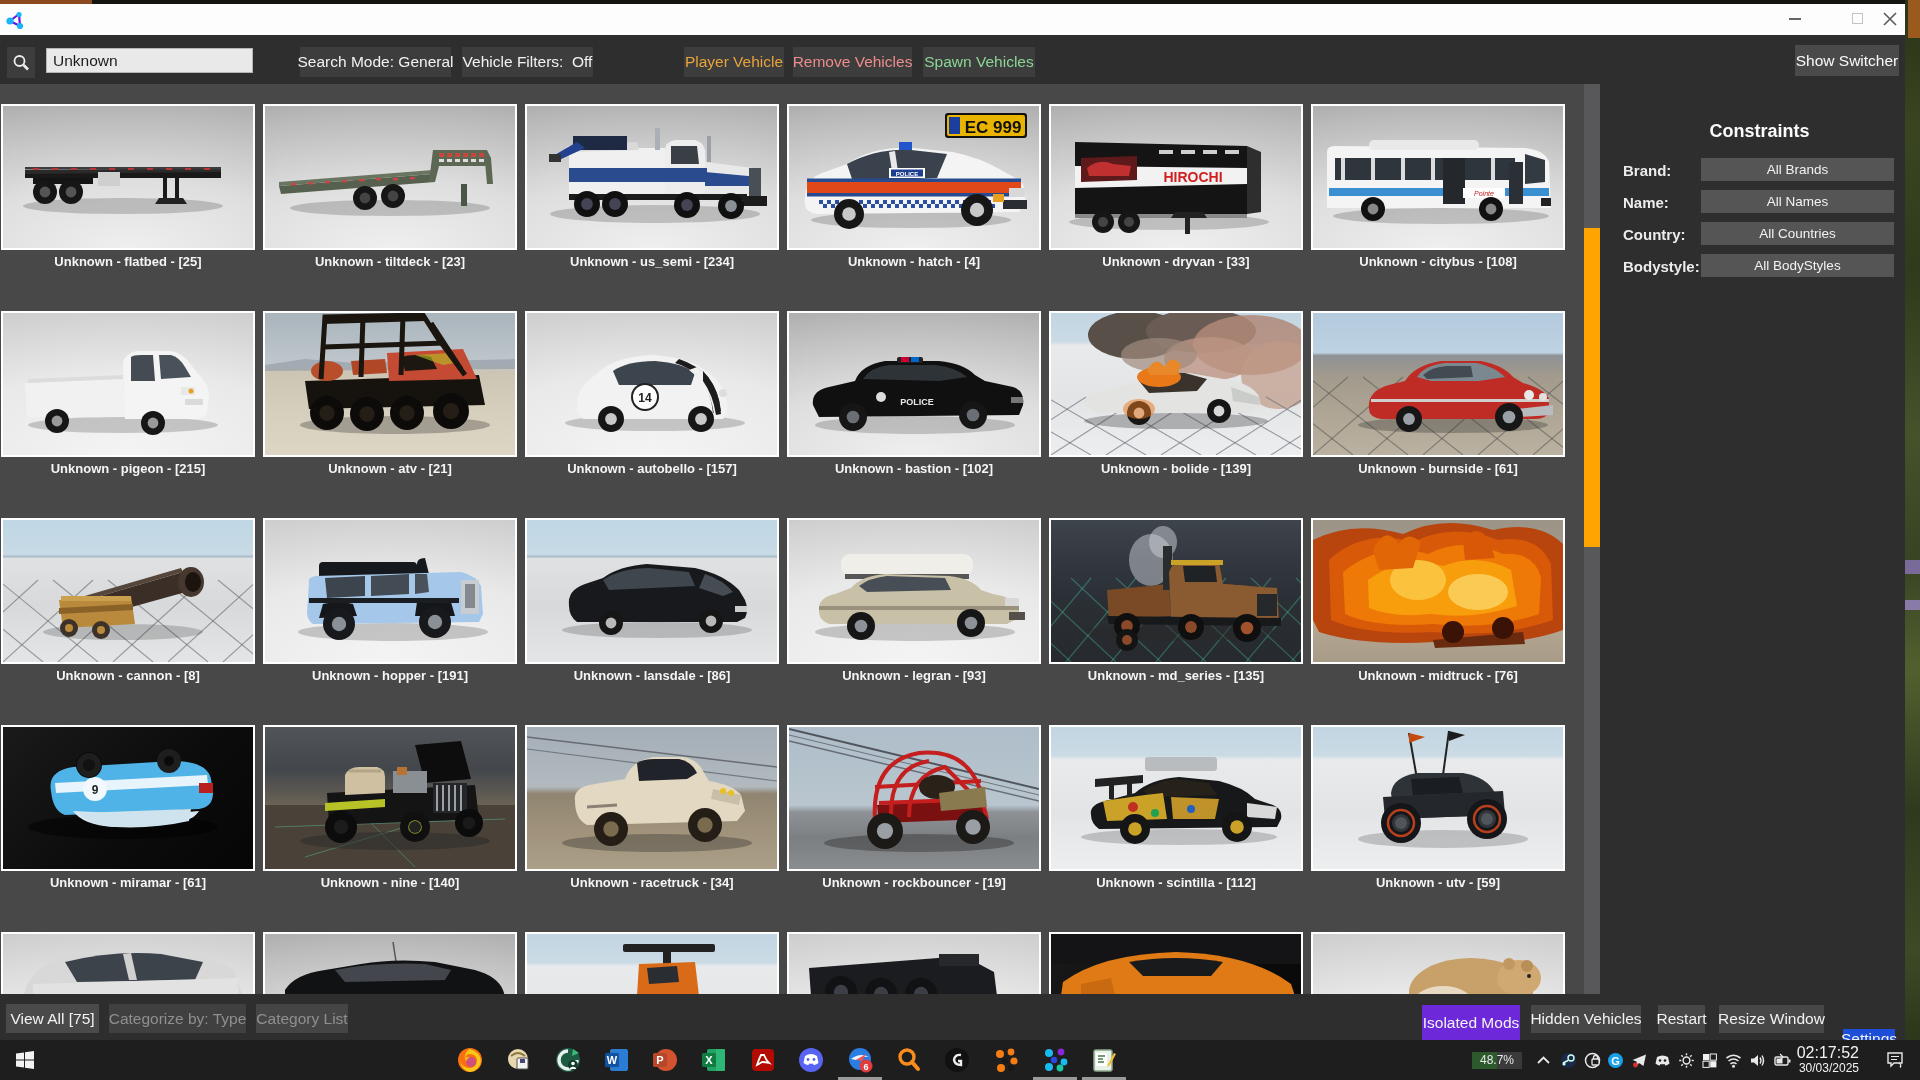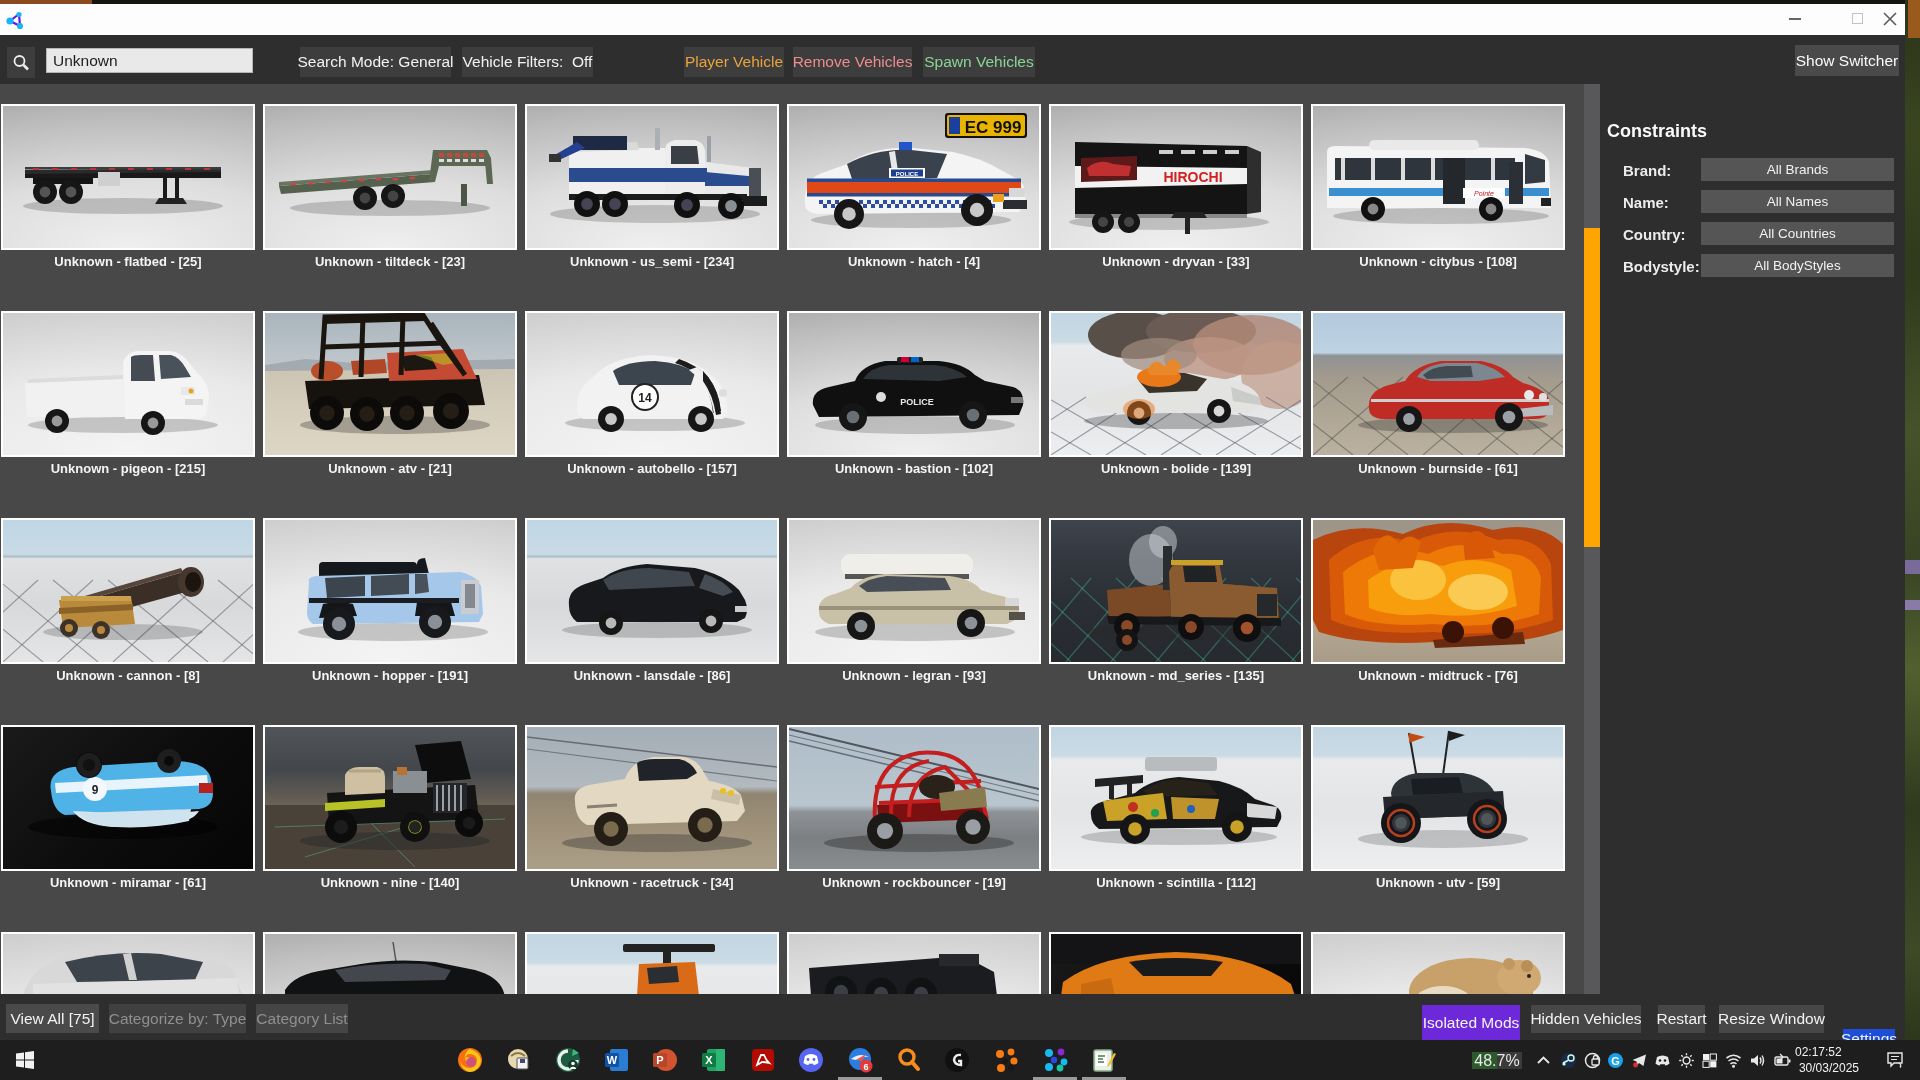--- a/index.html
+++ b/index.html
@@ -732,21 +732,21 @@
           <circle cx="214" cy="32" r="6" fill="#b98f58"></circle>
           <circle cx="196" cy="30" r="6" fill="#c19861"></circle>
           <circle cx="216" cy="42" r="2" fill="#222"></circle>
           <ellipse cx="130" cy="70" rx="30" ry="18" fill="#e8d9c2"></ellipse>
         </svg>
       </div>
     </div>
     <div class="abs" style="left:1584px;top:80px;width:16px;height:910px;background:#58585a"></div>
     <div class="abs" style="left:1584px;top:224px;width:16px;height:319px;background:#ffa502"></div>
     <div class="abs" style="left:1600px;top:80px;width:305px;height:910px;background:#2e2e2e"></div>
-    <div class="abs" style="left:1607px;top:117px;width:305px;color:#fafafa;font-size:18px;font-weight:bold">Constraints</div>
+    <div class="abs" style="left:1607px;top:117px;width:305px;text-align:center;color:#fafafa;font-size:18px;font-weight:bold">Constraints</div>
     <div class="lbl" style="left:1623px;top:124px"></div>
     <div class="lbl" style="left:1623px;top:156px"></div>
     <div class="lbl" style="left:1623px;top:188px"></div>
     <div class="lbl" style="left:1623px;top:220px"></div>
     <div class="lbl" style="left:1623px;top:158px">Brand:</div>
     <div class="lbl" style="left:1623px;top:190px">Name:</div>
     <div class="lbl" style="left:1623px;top:222px">Country:</div>
     <div class="lbl" style="left:1623px;top:254px">Bodystyle:</div>
     <div class="cbtn" style="top:154px">All Brands</div>
     <div class="cbtn" style="top:186px">All Names</div>
@@ -847,21 +847,21 @@
     <rect x="4" y="4" width="18" height="21" rx="2" fill="#e8f0e8" stroke="#8aa88a" stroke-width="1.5"></rect>
     <rect x="6" y="7" width="11" height="13" fill="#fff"></rect>
     <path d="M8 10 L15 10 M8 13 L13 13 M8 16 L14 16" stroke="#4a7a4a" stroke-width="1.4"></path>
     <path d="M18 18 L24 7 L26 8 L20 19 L17 21 Z" fill="#f0c030"></path>
   </svg>
 <div class="abs" style="left:838px;top:1077px;width:44px;height:3px;background:#9a9a9a"></div>
 <div class="abs" style="left:1033px;top:1077px;width:44px;height:3px;background:#9a9a9a"></div>
 <div class="abs" style="left:1082px;top:1077px;width:44px;height:3px;background:#9a9a9a"></div>
 <div class="abs" style="left:1472px;top:1052px;width:50px;height:17px;background:#3a3a3a"></div>
 <div class="abs" style="left:1472px;top:1052px;width:25px;height:17px;background:#2d5a2d"></div>
-<div class="abs" style="left:1472px;top:1052px;width:50px;height:17px;color:#e8e8e8;font-size:16px;text-align:center;line-height:17px">48.7%</div>
+<div class="abs" style="left:1472px;top:1052px;width:50px;height:17px;color:#e8e8e8;font-size:12px;text-align:center;line-height:17px">48.7%</div>
 <svg class="abs" style="left:1535px;top:1052px" width="17" height="17" viewBox="0 0 17 17">
     <path d="M3 11 L8.5 5.5 L14 11" stroke="#e8e8e8" stroke-width="1.8" fill="none"></path>
   </svg>
 <svg class="abs" style="left:1560px;top:1052px" width="17" height="17" viewBox="0 0 17 17">
     <circle cx="8.5" cy="8.5" r="7.5" fill="#1a2a48"></circle>
     <circle cx="11" cy="6" r="3" fill="none" stroke="#cfe" stroke-width="1.4"></circle>
     <path d="M3 11 L8 8.5" stroke="#cfe" stroke-width="1.6"></path>
     <circle cx="4" cy="12" r="1.6" fill="#cfe"></circle>
   </svg>
 <svg class="abs" style="left:1584px;top:1052px" width="17" height="17" viewBox="0 0 17 17">
@@ -908,18 +908,18 @@
 <svg class="abs" style="left:1749px;top:1052px" width="17" height="17" viewBox="0 0 17 17">
     <path d="M2 6.5 L5 6.5 L9 3 L9 14 L5 10.5 L2 10.5 Z" fill="#e8e8e8"></path>
     <path d="M11 5.5 Q13 8.5 11 11.5 M13 3.5 Q16 8.5 13 13.5" stroke="#e8e8e8" stroke-width="1.4" fill="none"></path>
   </svg>
 <svg class="abs" style="left:1774px;top:1052px" width="17" height="17" viewBox="0 0 17 17">
     <rect x="1" y="5" width="13" height="8" rx="1.5" fill="none" stroke="#e8e8e8" stroke-width="1.4"></rect>
     <rect x="14.5" y="7.5" width="2" height="3" fill="#e8e8e8"></rect>
     <rect x="2.5" y="6.5" width="6" height="5" fill="#e8e8e8"></rect>
     <path d="M6 2 L9 5 M9 5 L6 8" stroke="#e8e8e8" stroke-width="1.3" fill="none"></path>
   </svg>
-<div class="abs" style="left:1795px;top:1045px;width:64px;height:15px;color:#f2f2f2;font-size:12px;line-height:15px">02:17:52</div>
+<div class="abs" style="left:1795px;top:1045px;width:64px;height:15px;color:#f2f2f2;font-size:16px;text-align:right;line-height:15px">02:17:52</div>
 <div class="abs" style="left:1795px;top:1061px;width:64px;height:15px;color:#f2f2f2;font-size:12px;text-align:right;line-height:15px">30/03/2025</div>
 <svg class="abs" style="left:1886px;top:1051px" width="19" height="18" viewBox="0 0 19 18">
     <path d="M2 2 L16 2 L16 12 L8 12 L5 15 L5 12 L2 12 Z" fill="none" stroke="#e8e8e8" stroke-width="1.4"></path>
     <path d="M5 5.5 L13 5.5 M5 8.5 L11 8.5" stroke="#e8e8e8" stroke-width="1.2"></path>
     <path d="M13 12 Q16 14 14 16.5" stroke="#e8e8e8" stroke-width="1.3" fill="none"></path>
   </svg>
 </body></html>

